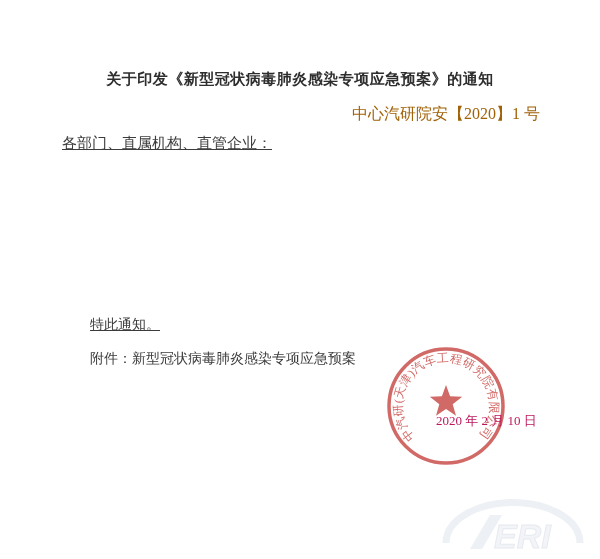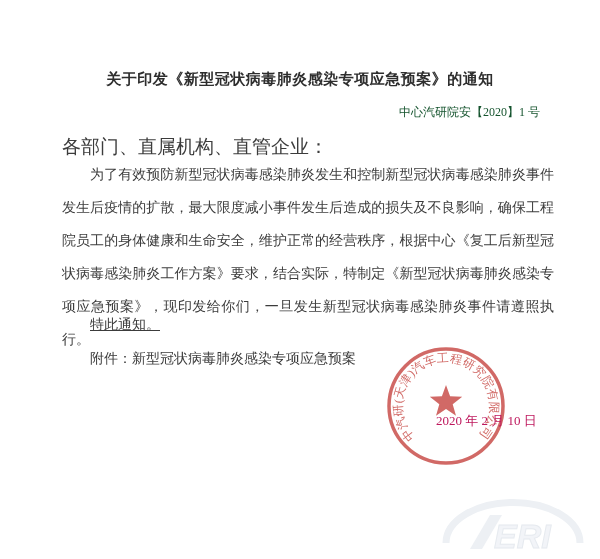--- a/index.html
+++ b/index.html
@@ -23,29 +23,30 @@
     text-align: center;
     font-size: 15px;
     font-weight: bold;
     color: #2e2e2e;
     letter-spacing: 0.5px;
   }
   .doc-number {
     position: absolute;
     top: 104px;
     right: 60px;
-    font-size: 12px;
-    color: #14532d;
+    font-size: 16px;
+    color: #a16207;
   }
   .salutation {
     position: absolute;
     top: 134px;
     left: 62px;
-    font-size: 19px;
+    font-size: 15px;
     color: #3c3c3c;
+    text-decoration: underline;
   }
   .body-text {
     position: absolute;
     top: 158px;
     left: 62px;
     width: 492px;
     font-size: 14px;
     line-height: 33px;
     color: #3c3c3c;
     text-align: justify;
@@ -106,21 +107,20 @@
 <body>
 
 <div class="page">
 
   <div class="doc-title">关于印发《新型冠状病毒肺炎感染专项应急预案》的通知</div>
 
   <div class="doc-number">中心汽研院安【2020】1 号</div>
 
   <div class="salutation">各部门、直属机构、直管企业：</div>
 
-  <p class="body-text">为了有效预防新型冠状病毒感染肺炎发生和控制新型冠状病毒感染肺炎事件发生后疫情的扩散，最大限度减小事件发生后造成的损失及不良影响，确保工程院员工的身体健康和生命安全，维护正常的经营秩序，根据中心《复工后新型冠状病毒感染肺炎工作方案》要求，结合实际，特制定《新型冠状病毒肺炎感染专项应急预案》，现印发给你们，一旦发生新型冠状病毒感染肺炎事件请遵照执行。</p>
 
   <div class="closing">特此通知。</div>
 
   <div class="attachment">附件：新型冠状病毒肺炎感染专项应急预案</div>
 
   <svg class="seal" viewBox="0 0 122 122">
     <defs>
       <path id="sealArc" d="M 29.9 92.1 A 44 44 0 1 1 92.1 92.1" fill="none"></path>
     </defs>
     <circle cx="61" cy="61" r="57" fill="none" stroke="#c9504c" stroke-width="3.5"></circle>

